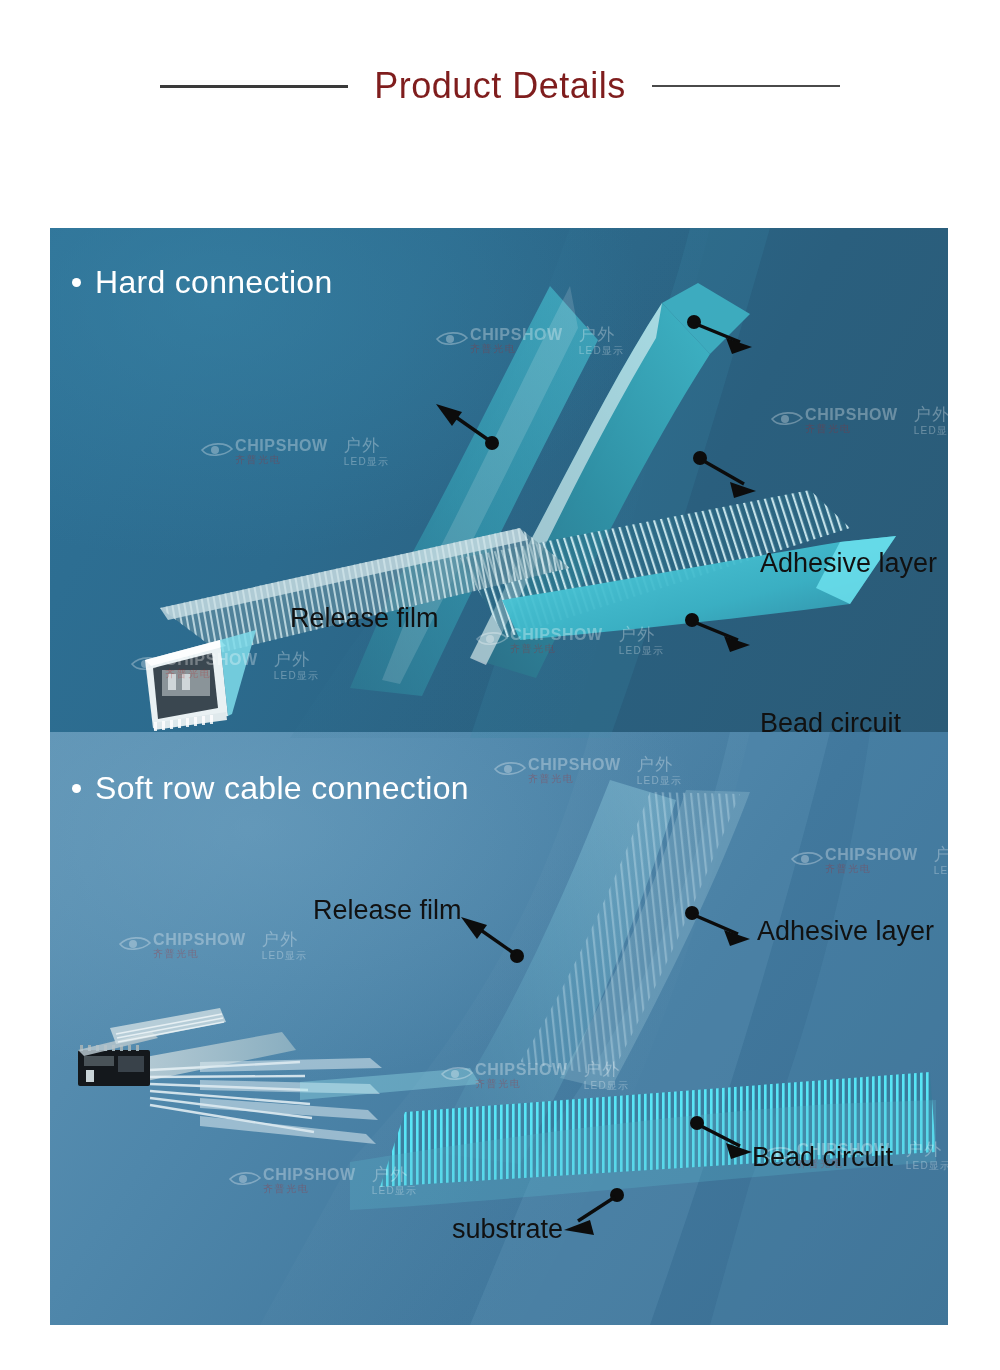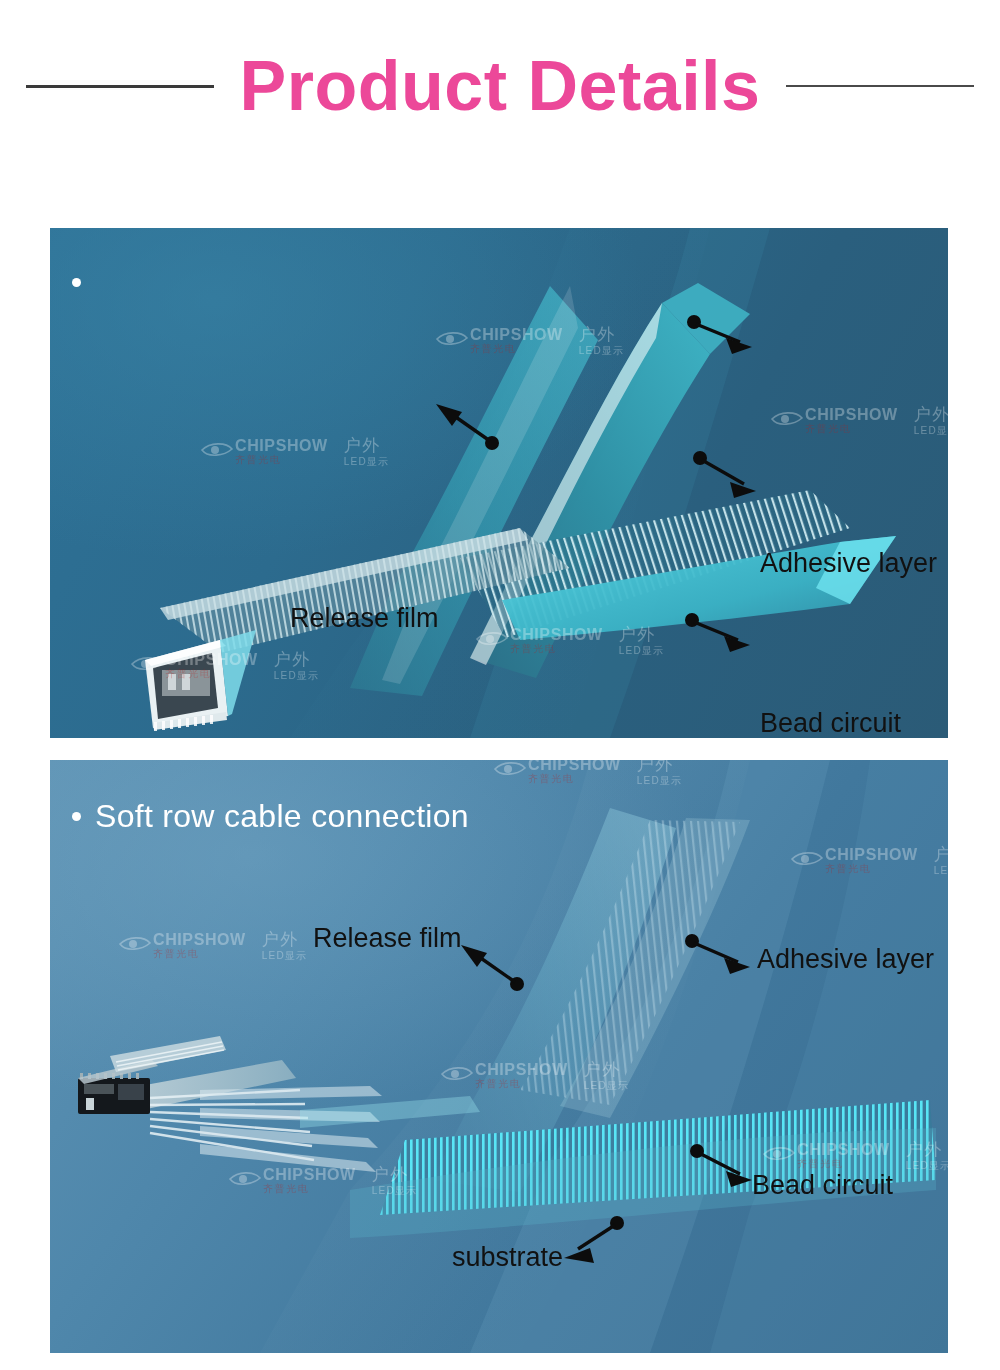--- a/index.html
+++ b/index.html
@@ -31,44 +31,44 @@
     gap: 26px;
     transform: translateY(-28px);
   }
   .rule {
     width: 188px;
     height: 3px;
     background: #3a3a3a;
   }
   .rule.right { height: 2px; background: #4a4a4a; }
   .page-title {
-    font-size: 70px;
-    color: #ec4899;
-    font-weight: 700;
+    font-size: 36px;
+    color: #7f1d1d;
+    font-weight: 400;
     letter-spacing: 0.5px;
     white-space: nowrap;
     font-family: "Liberation Sans", sans-serif;
   }
 
   
   .panel {
     position: absolute;
     left: 50px;
     width: 898px;
     overflow: hidden;
   }
   #panel-hard {
     top: 228px;
     height: 510px;
     background:
       radial-gradient(ellipse 700px 420px at 18% 14%, rgba(58,134,168,0.55) 0%, rgba(58,134,168,0) 62%),
       linear-gradient(118deg, #2e7196 0%, #2c6b8e 34%, #2a5f7e 68%, #2b5b77 100%);
   }
   #panel-soft {
-    top: 760px;
+    top: 732px;
     height: 593px;
     background:
       radial-gradient(ellipse 760px 430px at 22% 16%, rgba(120,170,200,0.42) 0%, rgba(120,170,200,0) 60%),
       linear-gradient(125deg, #5e93b4 0%, #4f87ab 30%, #41789d 62%, #3a6d91 100%);
   }
 
   .panel-heading {
     position: absolute;
     color: #ffffff;
     font-size: 32px;
@@ -238,21 +238,21 @@
       <line x1="652" y1="232" x2="694" y2="256"></line>
       <polygon points="706,263 680,254 684,270" stroke="none"></polygon>
 
       <circle cx="642" cy="392" r="7" stroke="none"></circle>
       <line x1="644" y1="394" x2="688" y2="412"></line>
       <polygon points="700,417 674,408 680,424" stroke="none"></polygon>
     </g>
   </svg>
 
   <div class="panel-heading">
-    <span class="bullet-dot"></span>
+    <span class="bullet-dot"></span><span>Hard connection</span>
   </div>
 
   <div class="callout" style="left:710px; top:320px;">Adhesive layer</div>
   <div class="callout" style="left:240px; top:375px;">Release film</div>
   <div class="callout" style="left:710px; top:480px;">Bead circuit</div>
 
 </div>
 
 <div class="panel" id="panel-soft">
 

